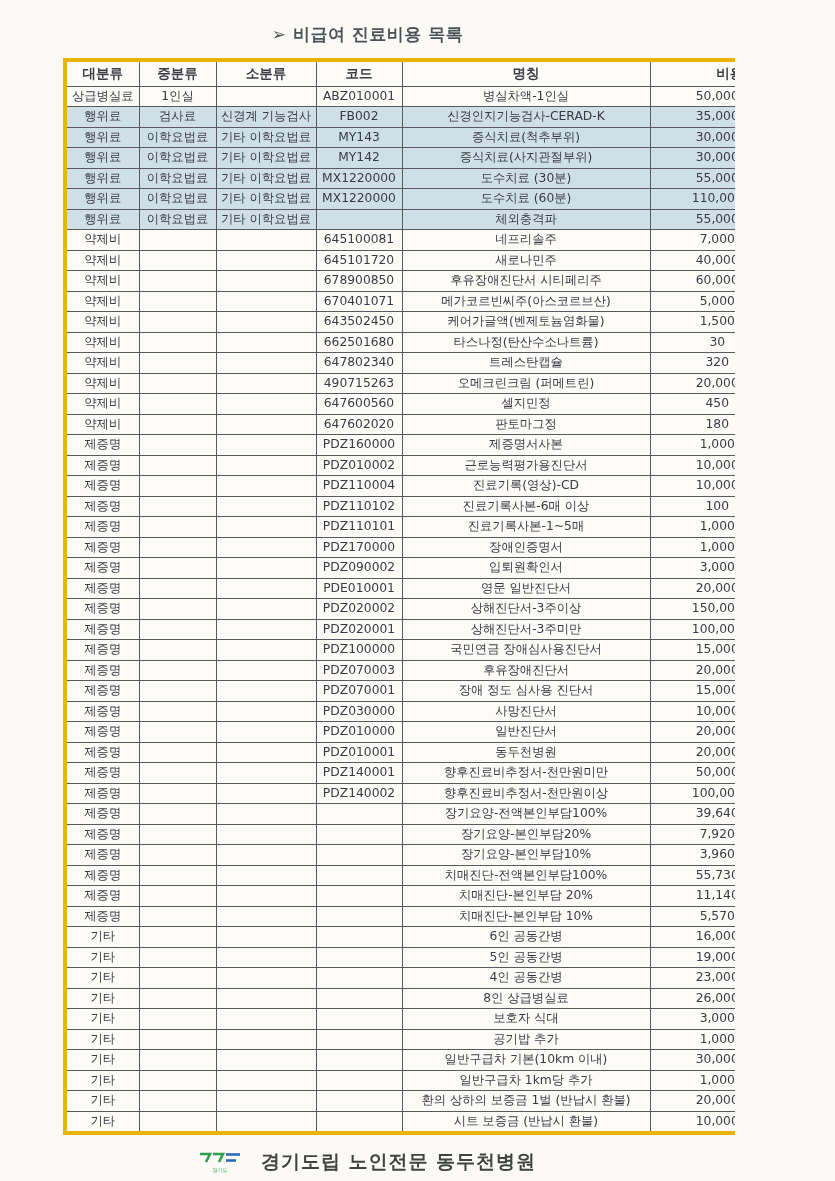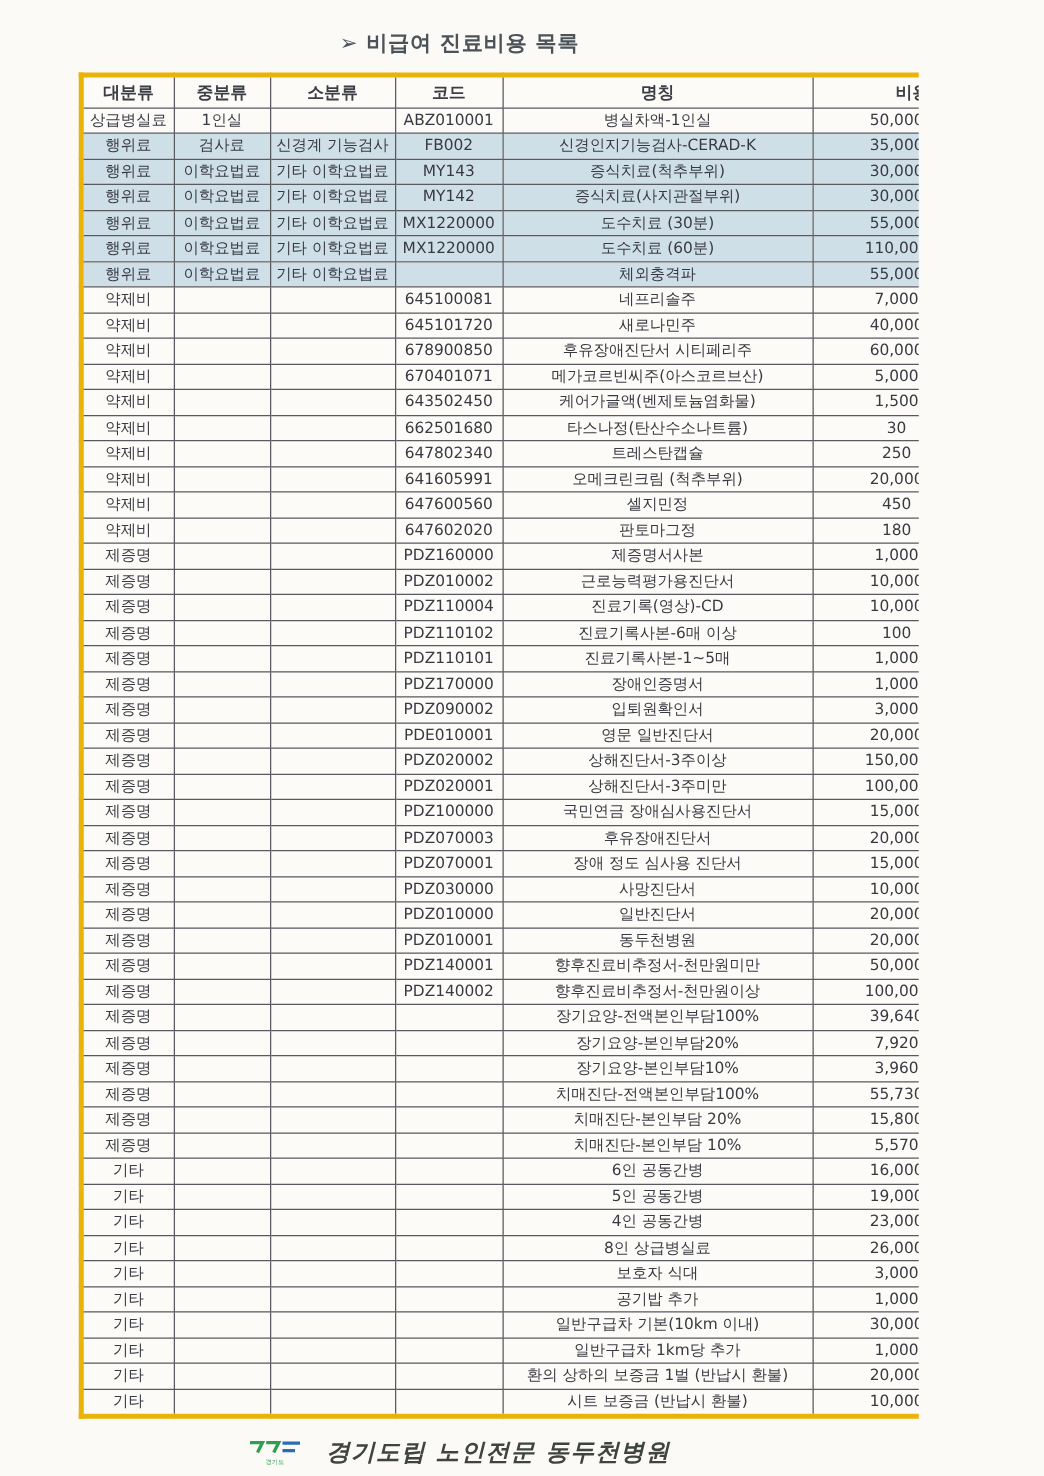--- a/index.html
+++ b/index.html
@@ -65,21 +65,20 @@
     display: flex;
     align-items: center;
     justify-content: center;
     gap: 20px;
   }
   .footer .hospital {
     font-size: 19px;
     font-weight: bold;
     letter-spacing: 1px;
     color: var(--footer-c, #3f4440);
-    font-style: italic;
   }
   .logo { display: flex; flex-direction: column; align-items: center; }
   .logo-caption {
     font-size: 5px;
     color: var(--logo-green, #2e9e4f);
     line-height: 6px;
   }
 </style>
 </head>
 <body>
@@ -217,28 +216,28 @@
           <td>662501680</td>
           <td>타스나정(탄산수소나트륨)</td>
           <td class="cost">30</td>
         </tr>
         <tr>
           <td>약제비</td>
           <td></td>
           <td></td>
           <td>647802340</td>
           <td>트레스탄캡슐</td>
-          <td class="cost">250</td>
-        </tr>
-        <tr>
-          <td>약제비</td>
-          <td></td>
-          <td></td>
-          <td>641605991</td>
-          <td>오메크린크림 (척추부위)</td>
+          <td class="cost">320</td>
+        </tr>
+        <tr>
+          <td>약제비</td>
+          <td></td>
+          <td></td>
+          <td>490715263</td>
+          <td>오메크린크림 (퍼메트린)</td>
           <td class="cost">20,000</td>
         </tr>
         <tr>
           <td>약제비</td>
           <td></td>
           <td></td>
           <td>647600560</td>
           <td>셀지민정</td>
           <td class="cost">450</td>
         </tr>
@@ -425,21 +424,21 @@
           <td></td>
           <td>치매진단-전액본인부담100%</td>
           <td class="cost">55,730</td>
         </tr>
         <tr>
           <td>제증명</td>
           <td></td>
           <td></td>
           <td></td>
           <td>치매진단-본인부담 20%</td>
-          <td class="cost">15,800</td>
+          <td class="cost">11,140</td>
         </tr>
         <tr>
           <td>제증명</td>
           <td></td>
           <td></td>
           <td></td>
           <td>치매진단-본인부담 10%</td>
           <td class="cost">5,570</td>
         </tr>
         <tr>

